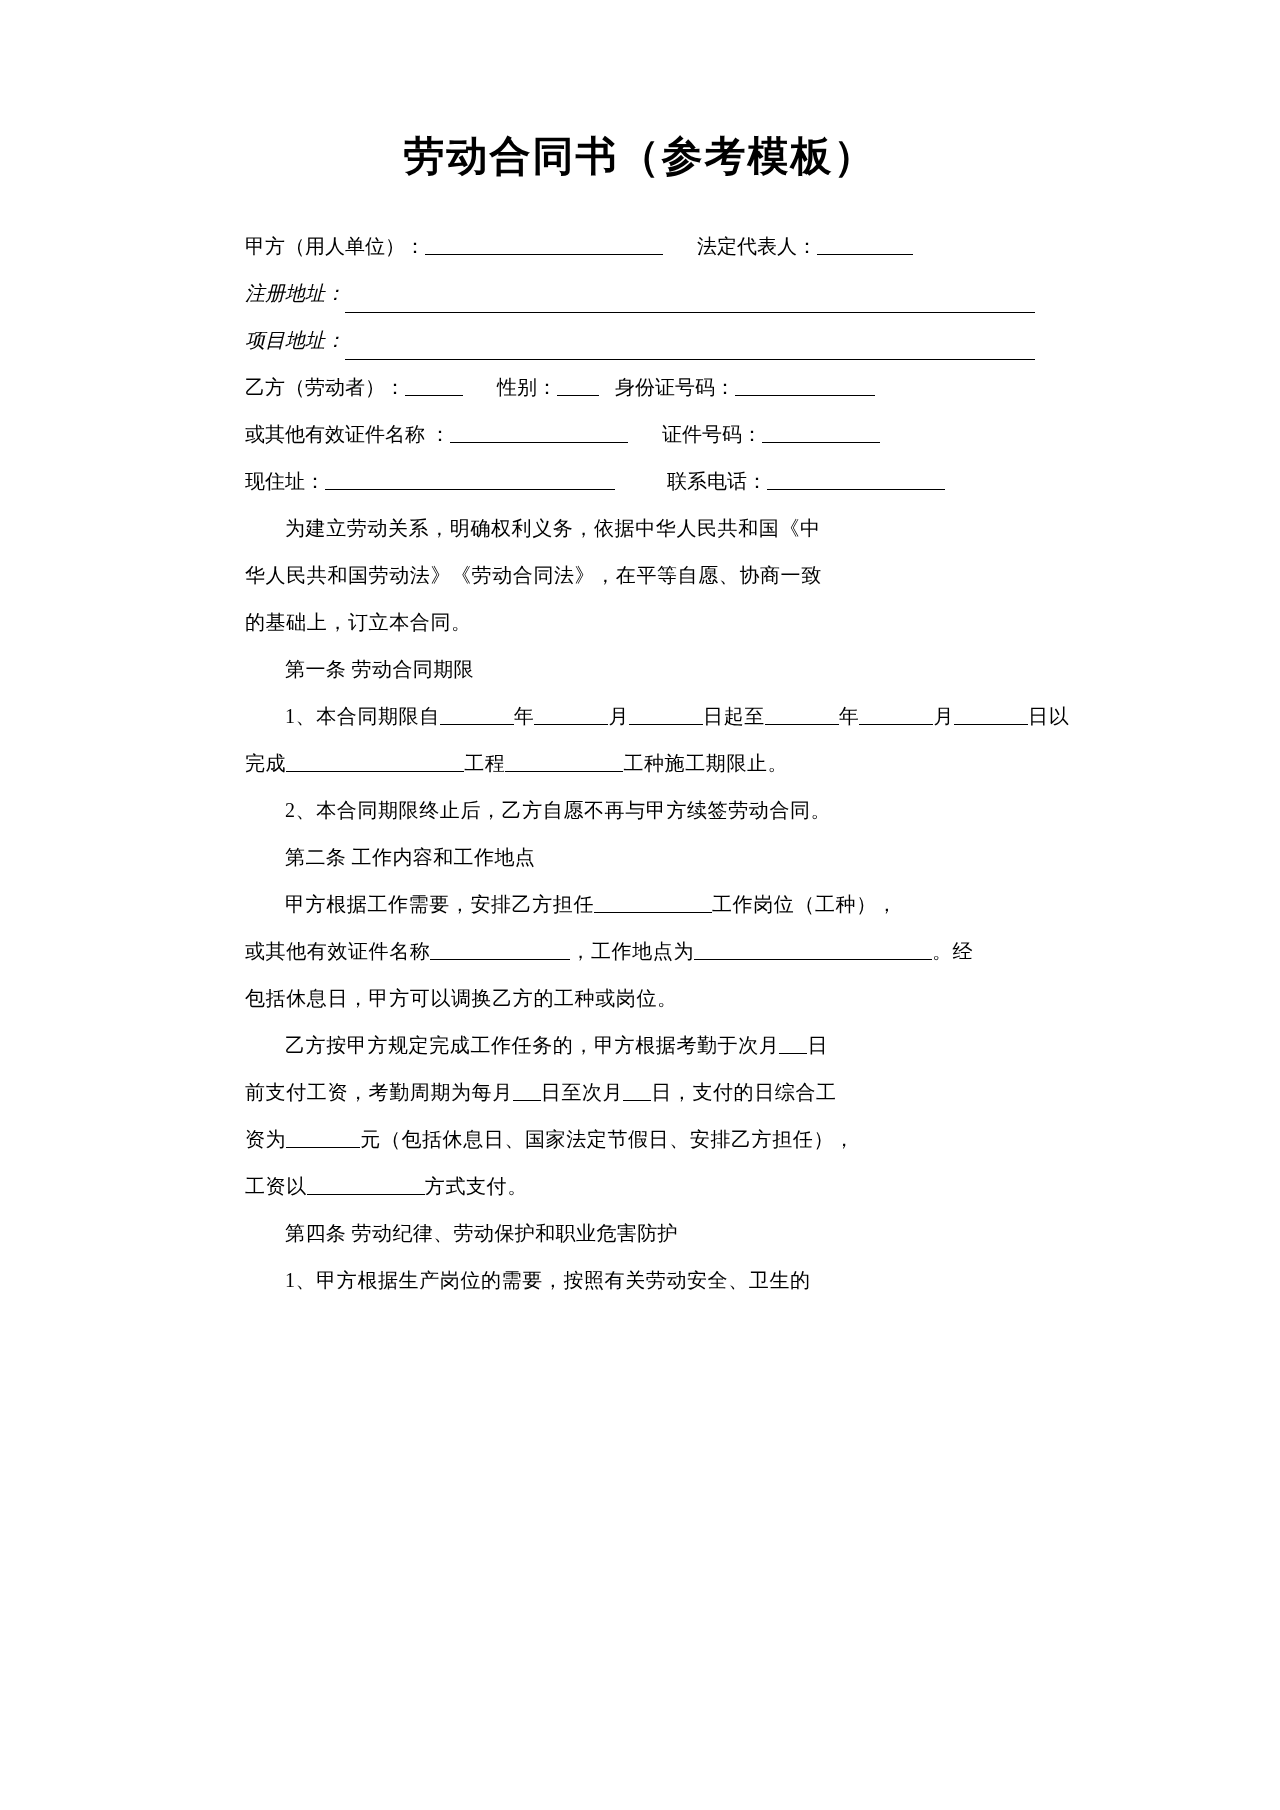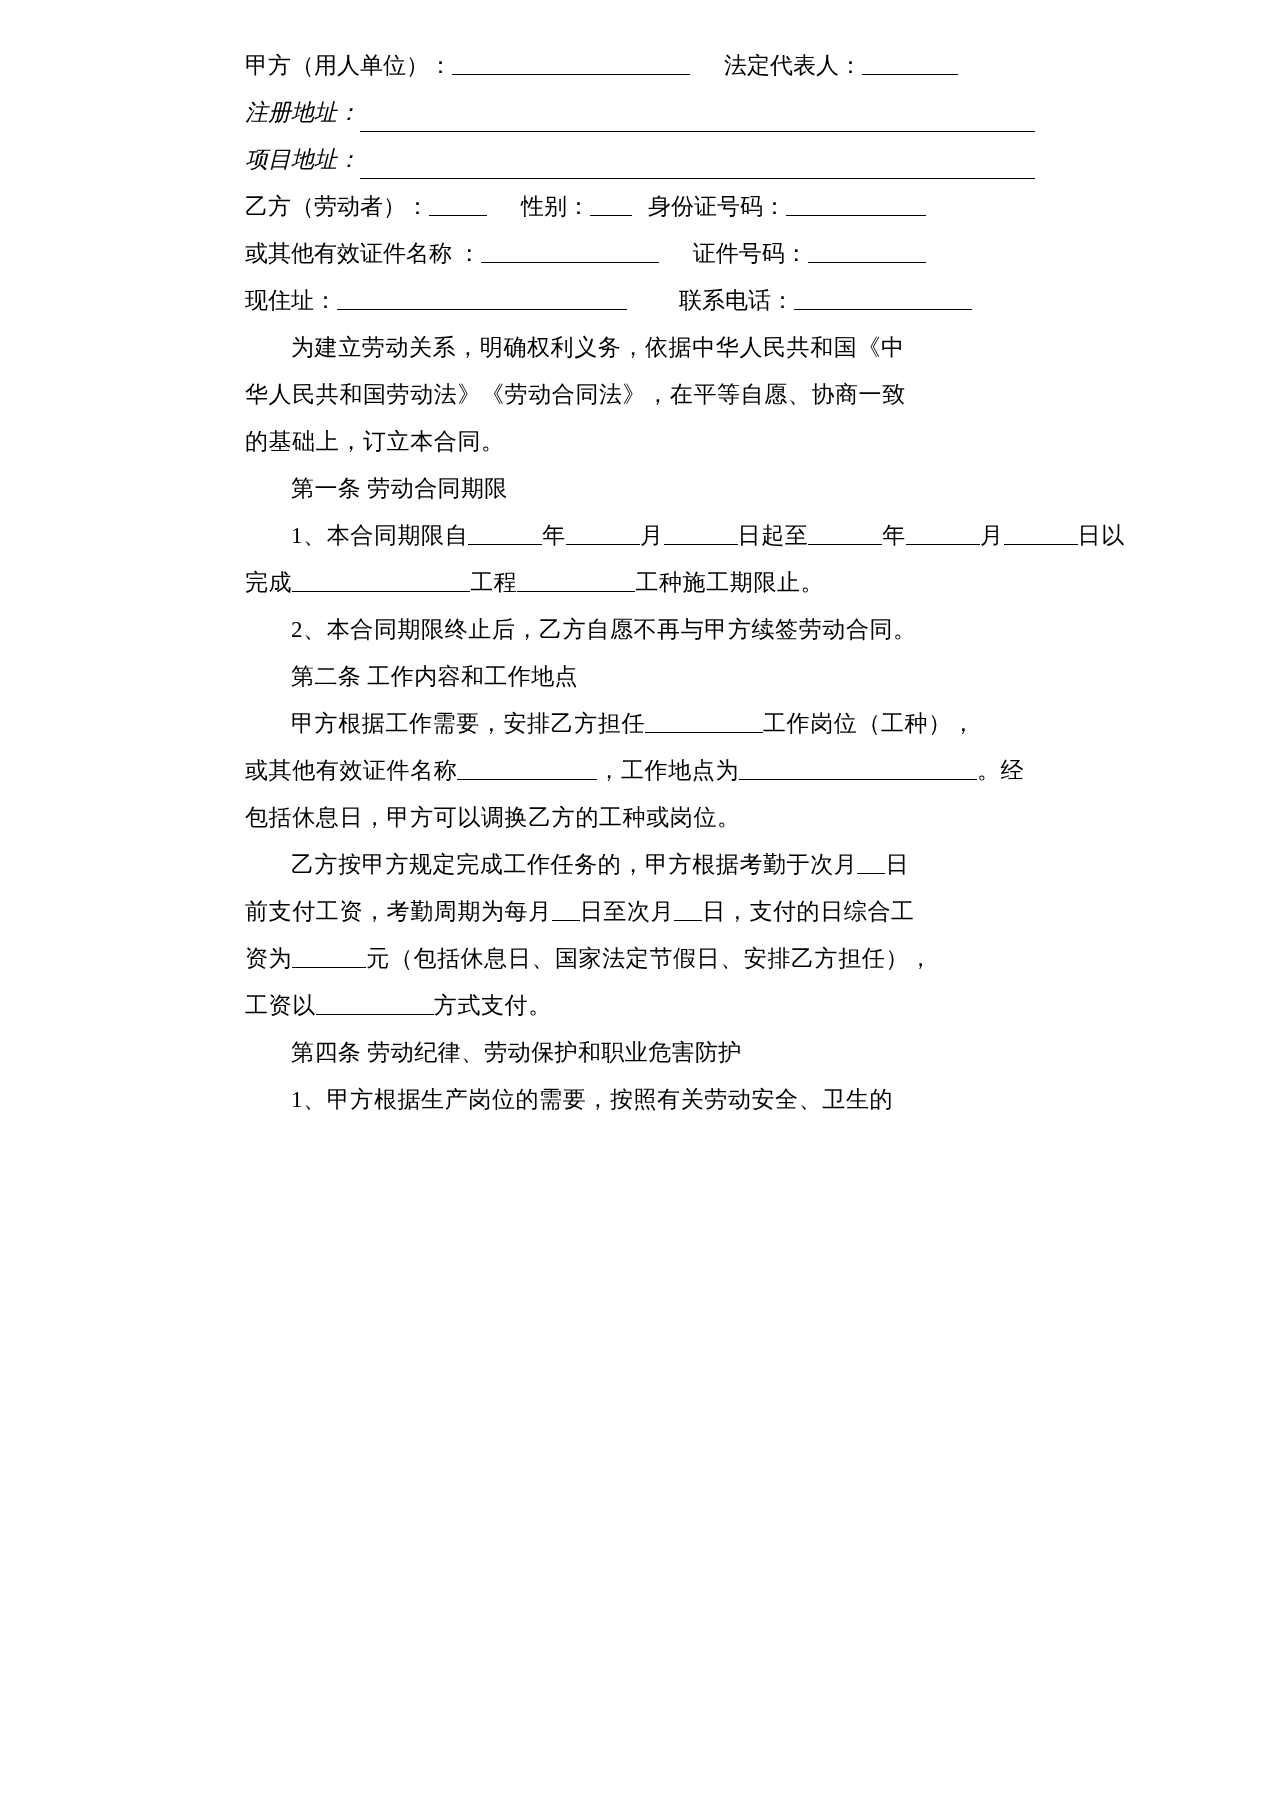--- a/index.html
+++ b/index.html
@@ -33,21 +33,21 @@
     letter-spacing: 2px;
     margin: 0;
     padding-top: 132px;
     font-family: "Liberation Sans", "DejaVu Sans", sans-serif;
     line-height: 1.2;
   }
   .body-block {
     margin: 0 auto;
     width: 790px;
     padding-top: 42px;
-    font-size: 23px;
+    font-size: 20px;
     line-height: 47px;
   }
   .line {
     white-space: nowrap;
     letter-spacing: 0.6px;
   }
   .heading {
     text-indent: 2em;
     letter-spacing: 0.4px;
   }
@@ -88,20 +88,21 @@
     height: 1.0em;
     margin-bottom: 4px;
   }
   .label { white-space: nowrap; }
 </style>
 </head>
 <body>
 
 <div class="page">
 
+  <h1 class="doc-title">劳动合同书（参考模板）</h1>
 
   <div class="body-block">
 
     <div class="field-row">
       <span class="label">甲方（用人单位）：</span><span class="blank b-w1"></span><span class="gap-m"></span><span class="label">法定代表人：</span><span class="blank b-m"></span>
     </div>
 
     <div class="flex-row">
       <span class="label">注册地址：</span>
         <span class="grow"></span>

